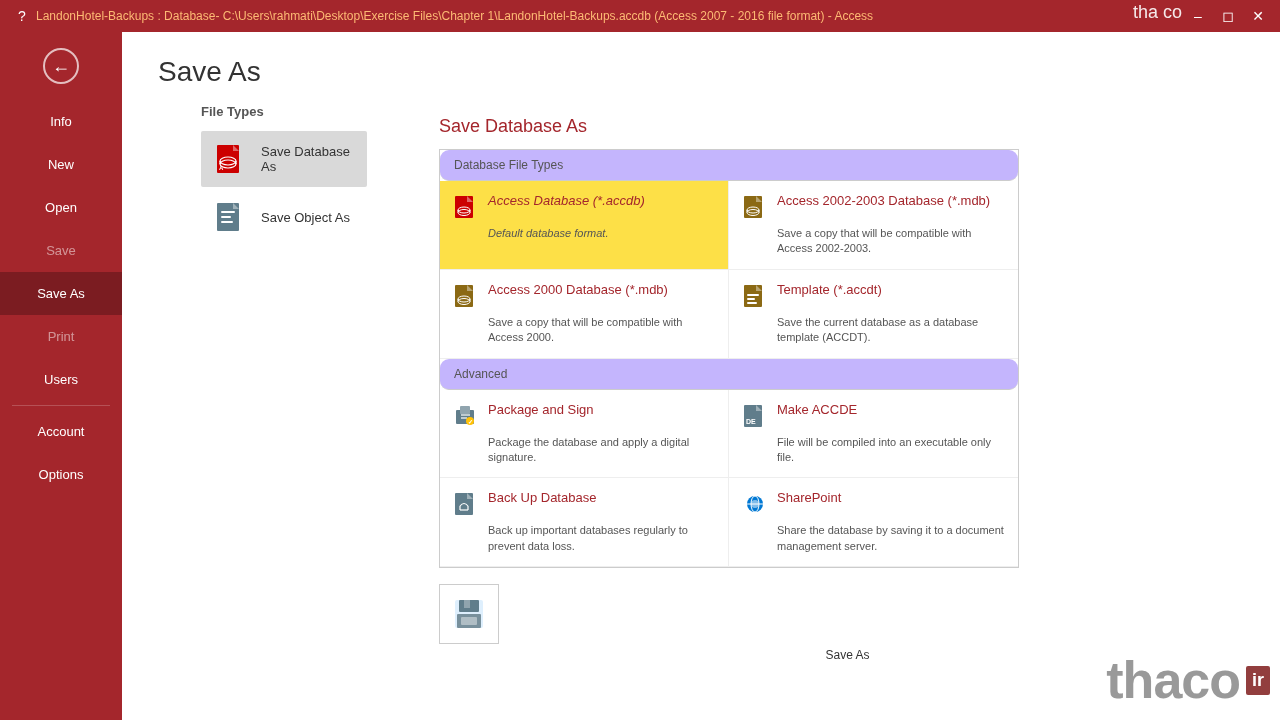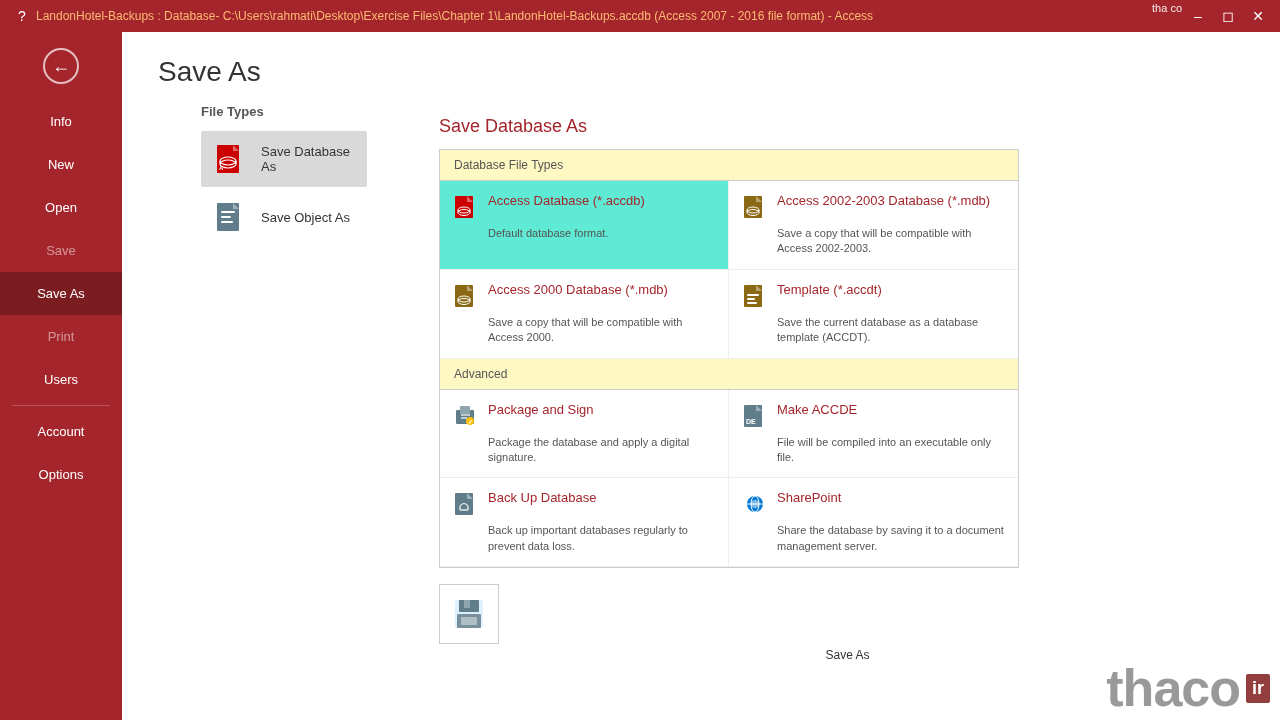--- a/index.html
+++ b/index.html
@@ -39,21 +39,21 @@
       width: 28px; height: 28px;
       background: transparent;
       border: none;
       color: #fff;
       font-size: 14px;
       cursor: pointer;
       display: flex; align-items: center; justify-content: center;
     }
     .thaco-badge {
       color: #fff;
-      font-size: 11px;
+      font-size: 18px;
       opacity: 0.9;
     }
 
     
     .app-body {
       display: flex;
       flex: 1;
       overflow: hidden;
     }
 
@@ -148,39 +148,40 @@
       color: #a4262c;
       padding: 16px 0 12px;
       font-weight: 400;
     }
     .options-box {
       border: 1px solid #ccc;
       background: #fff;
       width: 580px;
     }
     .options-section-header {
-      background: #fef9c3;
+      background: #c4b5fd;
       padding: 8px 14px;
       font-size: 12px;
       color: #555;
       border-bottom: 1px solid #ccc;
+      border-radius: 9px;
     }
     .options-grid {
       display: grid;
       grid-template-columns: 1fr 1fr;
     }
     .option-item {
       padding: 12px 14px;
       cursor: pointer;
       border-bottom: 1px solid #eee;
       display: flex;
       gap: 10px;
       align-items: flex-start;
     }
-    .option-item.selected { background: #5eead4; }
+    .option-item.selected { background: #fde047; font-style: italic; }
     .option-icon {
       width: 24px; height: 24px;
       flex-shrink: 0;
       margin-top: 2px;
       display: flex; align-items: center; justify-content: center;
     }
     .option-text-block { display: flex; flex-direction: column; gap: 2px; }
     .option-title { font-size: 13px; color: #a4262c; font-weight: 500; }
     .option-desc { font-size: 11px; color: #555; line-height: 1.4; margin-top: 16px; }
     .option-item:nth-child(odd) { border-right: 1px solid #eee; }
@@ -197,21 +198,21 @@
     .save-as-label {
       font-size: 12px;
       color: #333;
       margin-top: 4px;
       text-align: center;
     }
 
     
     .watermark {
       position: fixed;
-      bottom: 2px;
+      bottom: 10px;
       right: 10px;
       display: flex;
       align-items: center;
       gap: 4px;
       opacity: 0.85;
     }
     .watermark-text {
       font-size: 52px;
       font-weight: bold;
       color: #888;

